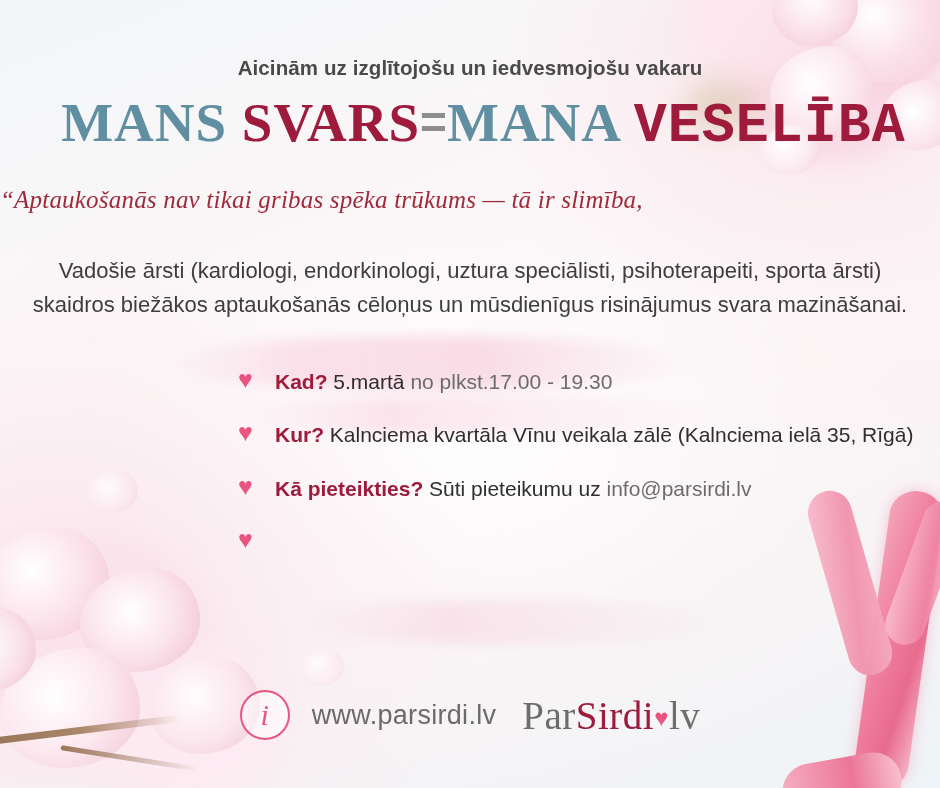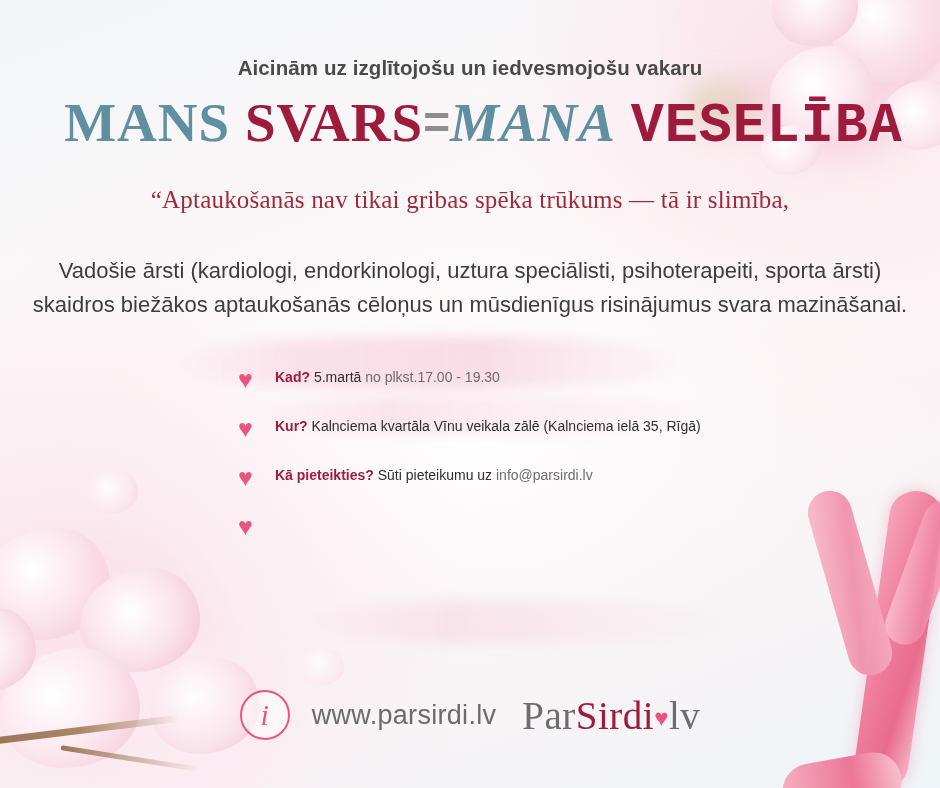--- a/index.html
+++ b/index.html
@@ -76,27 +76,27 @@
   }
   .title .t-mans { color: #5f8fa0; margin-left: 27px; }
   .title .t-svars { color: #9e1b3c; }
   .title .t-eq {
     color: #8d8d8d;
     font-family: "Liberation Sans", sans-serif;
     font-size: 46px;
     vertical-align: 3px;
     letter-spacing: 0;
   }
-  .title .t-mana { color: #5f8fa0; font-style: italic; }
+  .title .t-mana { color: #5f8fa0; }
   .title .t-veseliba { color: #9e1b3c; font-family: Liberation Mono, monospace; }
 
   .quote {
     margin-top: 26px;
-    text-align: center;
-    font-family: "Liberation Serif", serif;
+    font-family: "Liberation Serif", serif;
+    font-style: italic;
     color: #9e2a3a;
     font-size: 25px;
     line-height: 1.45;
     letter-spacing: 0.2px;
   }
   .quote .q-l2 { display: block; }
 
   .lead {
     margin-top: 36px;
     text-align: center;
@@ -120,21 +120,21 @@
     flex: 0 0 auto;
     width: 24px;
     height: 24px;
     margin-right: 13px;
     margin-top: 1px;
     color: #e8567f;
     line-height: 1;
     font-size: 25px;
   }
   .bullet-text {
-    font-size: 14px;
+    font-size: 21px;
     color: #4a4a4a;
     line-height: 1.3;
     padding-top: 2px;
   }
   .bullet-text .b-strong {
     font-weight: bold;
     color: #9e1b3c;
   }
   .bullet-text .b-mid {
     color: #2f2f2f;

